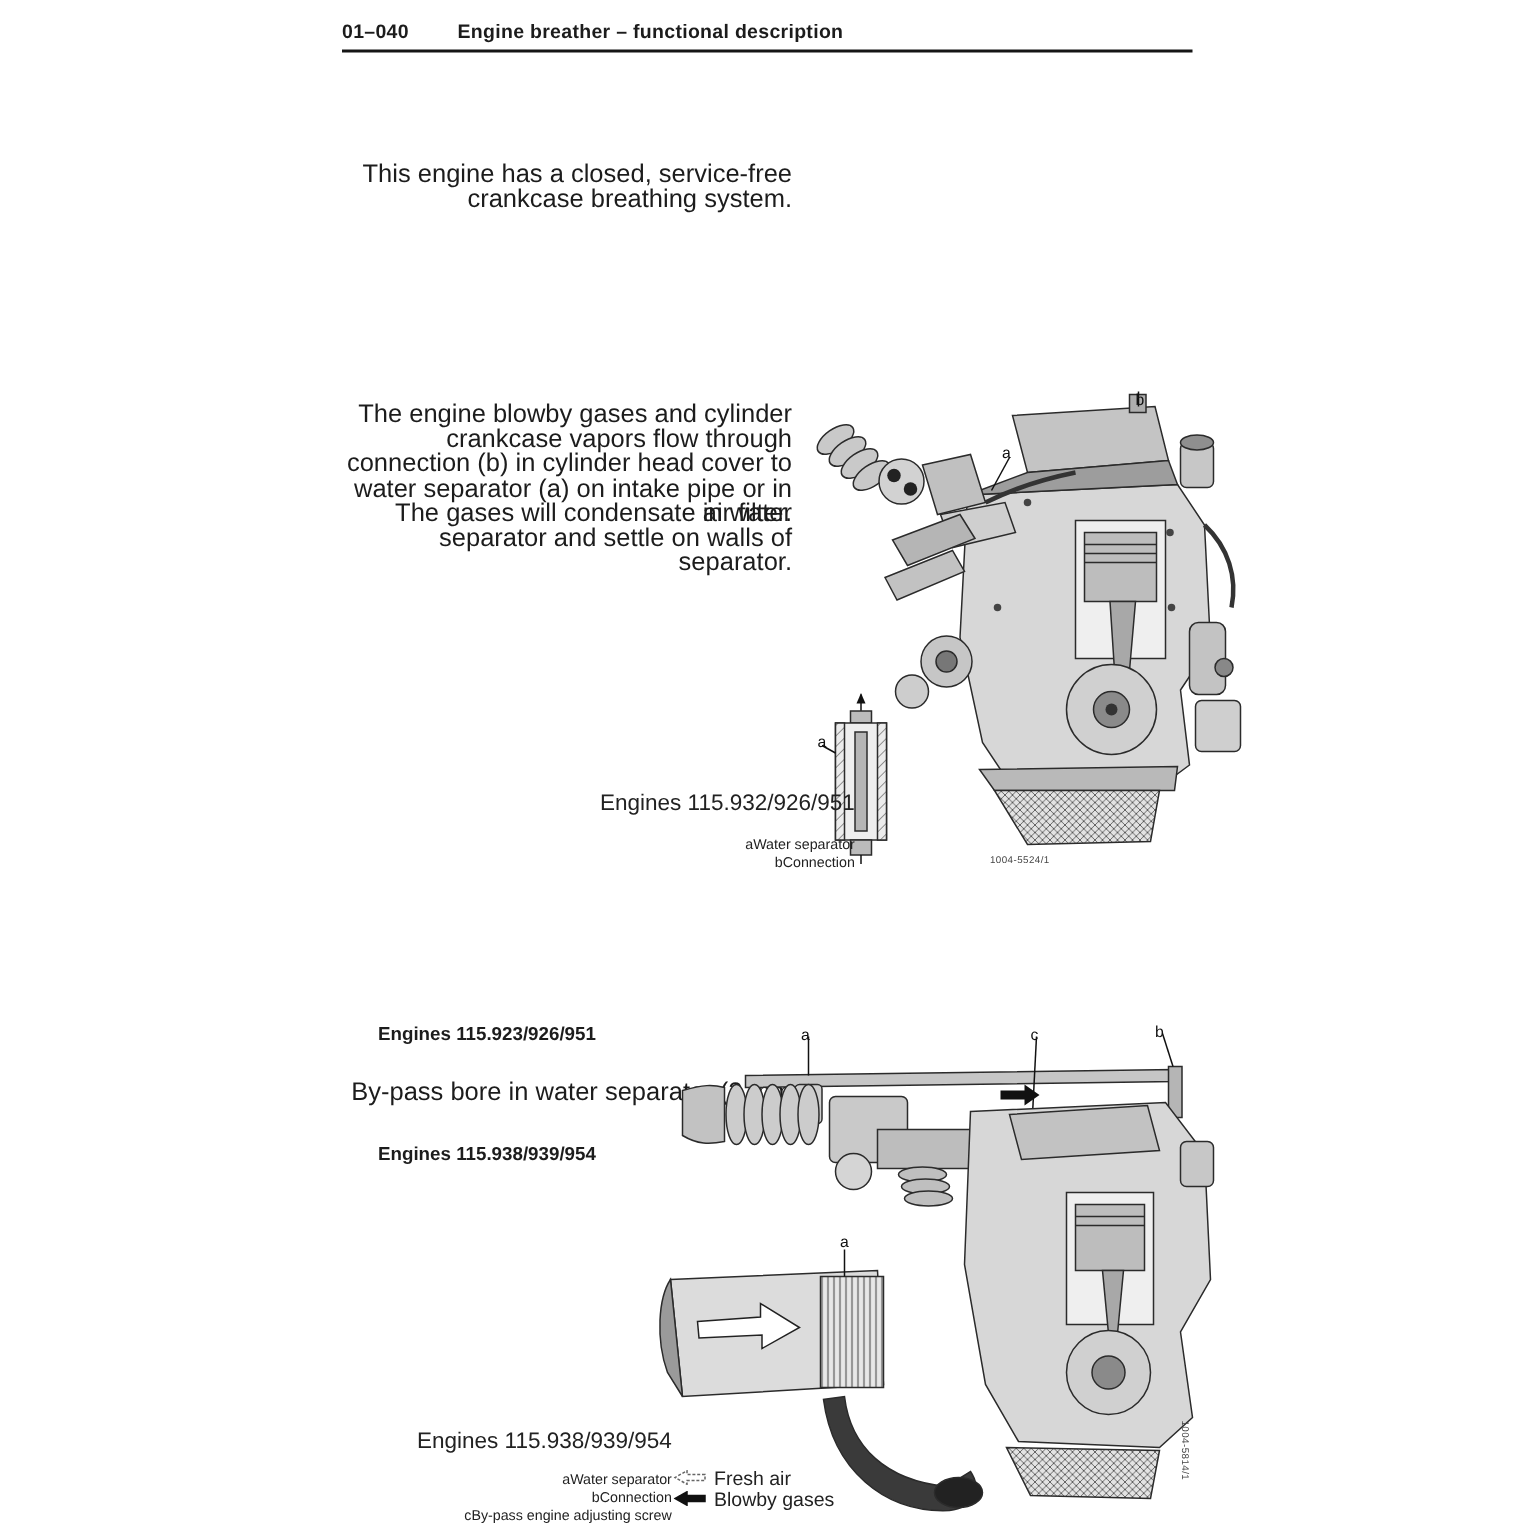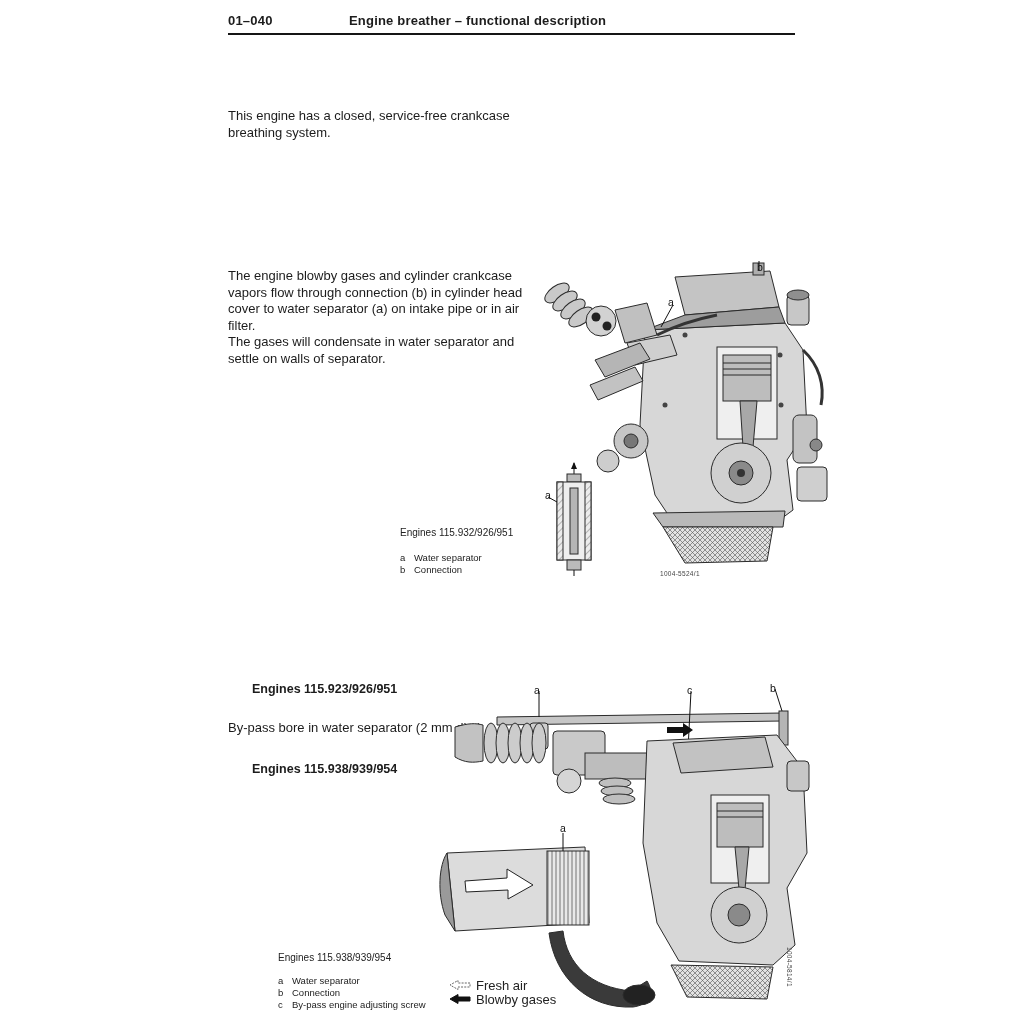--- a/index.html
+++ b/index.html
@@ -1,38 +1,38 @@
 <!DOCTYPE html>
 <html><head>
 <meta charset="utf-8">
 <style>
   * { margin:0; padding:0; box-sizing:border-box; }
   html, body { width:1024px; height:1024px; background:#ffffff; }
   body { font-family:"Liberation Sans", sans-serif; color:#1c1c1c; }
-  .page { position:relative; width:1024px; height:1024px; background:#fff; overflow:hidden; }
+  .page { position:relative; width:1024px; height:1024px; background:#fff; overflow:hidden;text-align:right; }
   .abs { position:absolute; }
   .hdr { font-weight:bold; font-size:13px; letter-spacing:0.2px; }
   .hdr-rule { position:absolute; left:228px; top:33px; width:567px; height:2px; background:#151515; }
-  .body-text { font-size:13px; line-height:16.5px; width:300px; color:#1c1c1c; }
+  .body-text { font-size:17px; line-height:16.5px; width:300px; color:#1c1c1c; }
   .bold-head { font-size:12.5px; font-weight:bold;margin-left:24px; }
-  .cap-title { font-size:10px; color:#222; }
+  .cap-title { font-size:15px; color:#222; }
   .cap-item { font-size:9.5px; line-height:12px; color:#222; }
   .cap-key { display:inline-block; width:14px; }
   .fig-label { font-size:10.5px; color:#111; }
   .fig-code { font-size:6.5px; color:#444; letter-spacing:0.3px; white-space:nowrap; }
   .legend-row { display:flex; align-items:center; gap:5px; font-size:13px; color:#222; height:12px; }
   svg { display:block; }
 </style>
 </head>
 <body>
 
 <div class="page">
 
   <span class="abs hdr" style="left:228px; top:13px;">01–040</span>
-  <span class="abs hdr" style="left:305px; top:13px;margin-left:44px;">Engine breather – functional description</span>
+  <span class="abs hdr" style="left:305px; top:13px;">Engine breather – functional description</span>
   <div class="hdr-rule"></div>
 
   <p class="abs body-text" style="left:228px; top:108px;">This engine has a closed, service-free crankcase breathing system.</p>
 
   <p class="abs body-text" style="left:228px; top:268px;">The engine blowby gases and cylinder crankcase vapors flow through connection (b) in cylinder head cover to water separator (a) on intake pipe or in air filter.</p>
 
   <p class="abs body-text" style="left:228px; top:334px;">The gases will condensate in water separator and settle on walls of separator.</p>
 
 
   <h3 class="abs bold-head" style="left:228px; top:682px;">Engines 115.923/926/951</h3>

